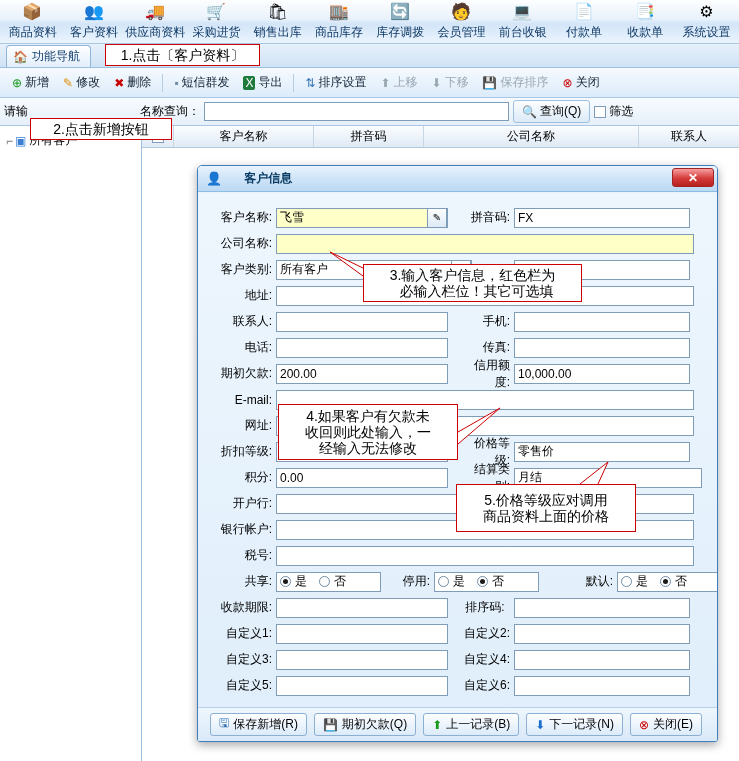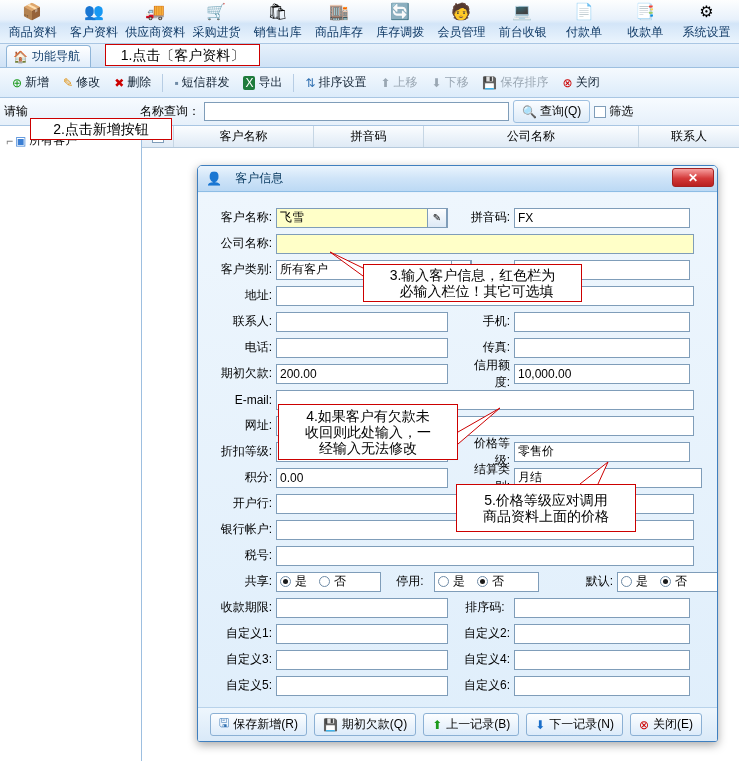--- a/index.html
+++ b/index.html
@@ -160,21 +160,21 @@
   }
   #dialog-titlebar {
     height: 26px;
     background: linear-gradient(to bottom, #eaf4fd 0%, #cfe4f8 50%, #bcd9f4 100%);
     border-bottom: 1px solid #8dbde5;
     display: flex;
     align-items: center;
     padding-left: 8px;
     position: relative;
   }
-  #dialog-title { font-size: 12px; font-weight: normal; color: #0b3c63; margin-left: 13px; }
+  #dialog-title { font-size: 12px; font-weight: bold; color: #0b3c63; margin-left: 22px; }
   #dlg-close {
     position: absolute;
     right: 3px; top: 2px;
     width: 42px; height: 19px;
     background: linear-gradient(to bottom, #f79f9f, #d43a3a 55%, #b82020);
     border: 1px solid #a32222;
     border-radius: 3px;
     color: #fff;
     font-size: 12px;
     font-weight: bold;
@@ -530,21 +530,21 @@
           <span class="rd on"></span>
           <span>是</span>
         </span>
         <span class="radio-grp">
           <span class="rd"></span>
           <span>否</span>
         </span>
       </div>
     </div>
     <div class="form-row" style="left:192px; top:378px;">
-      <span class="f-lbl" style="width:44px;text-align:center;">停用:</span>
+      <span class="f-lbl" style="width:44px;">停用:</span>
       <div class="f-in" style="width:105px;display:flex;align-items:center;gap:12px;">
         <span class="radio-grp">
           <span class="rd"></span>
           <span>是</span>
         </span>
         <span class="radio-grp">
           <span class="rd on"></span>
           <span>否</span>
         </span>
       </div>

